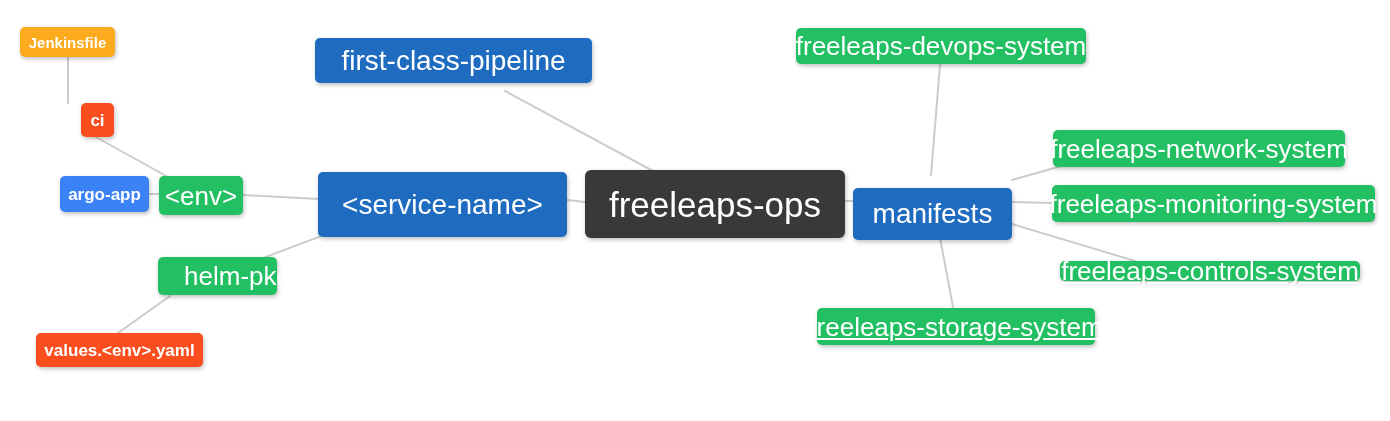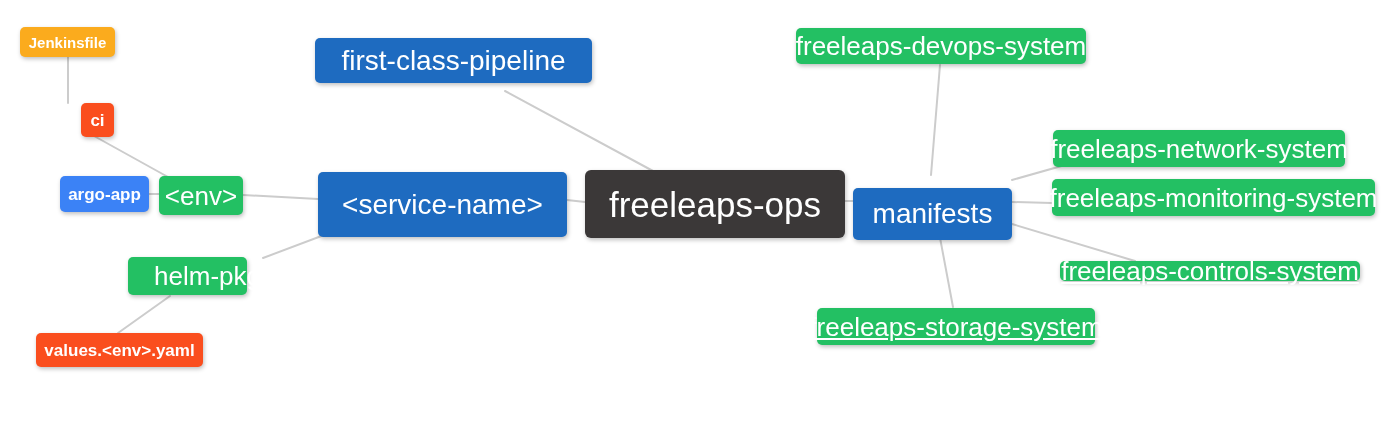--- a/index.html
+++ b/index.html
@@ -60,24 +60,24 @@
       <line x1="1012" y1="202" x2="1052" y2="203" stroke="#cccccc" stroke-width="2" stroke-linecap="round"></line>
       <line x1="1012" y1="224" x2="1135" y2="261" stroke="#cccccc" stroke-width="2" stroke-linecap="round"></line>
       <line x1="938" y1="227" x2="953" y2="307" stroke="#cccccc" stroke-width="2" stroke-linecap="round"></line>
     </svg>
   <div>
       <div class="node d0" style="left: 585px; top: 170px; width: 260px; height: 68px; background: rgb(59, 56, 56);">freeleaps-ops</div>
       <div class="node d1" style="left: 315px; top: 38px; width: 277px; height: 45px; background: rgb(30, 107, 192);">first-class-pipeline</div>
       <div class="node d1" style="left: 318px; top: 172px; width: 249px; height: 65px; background: rgb(30, 107, 192);">&lt;service-name&gt;</div>
       <div class="node d1" style="left: 853px; top: 188px; width: 159px; height: 52px; background: rgb(30, 107, 192);">manifests</div>
       <div class="node d2" style="left: 159px; top: 176px; width: 84px; height: 39px; background: rgb(35, 192, 99);">&lt;env&gt;</div>
-      <div class="node d2" style="left: 128px; top: 257px; width: 119px; height: 38px; background: rgb(35, 192, 99); padding-left: 40px;">helm-pkg</div>
+      <div class="node d2" style="left: 158px; top: 257px; width: 119px; height: 38px; background: rgb(35, 192, 99); padding-left: 40px;">helm-pkg</div>
       <div class="node d2" style="left: 796px; top: 28px; width: 290px; height: 36px; background: rgb(35, 192, 99);">freeleaps-devops-system</div>
       <div class="node d2" style="left: 1053px; top: 130px; width: 292px; height: 37px; background: rgb(35, 192, 99);">freeleaps-network-system</div>
-      <div class="node d2" style="left: 1052px; top: 179px; width: 323px; height: 37px; background: rgb(35, 192, 99);">freeleaps-monitoring-system</div>
+      <div class="node d2" style="left: 1052px; top: 185px; width: 323px; height: 37px; background: rgb(35, 192, 99);">freeleaps-monitoring-system</div>
       <div class="node d2" style="left: 1060px; top: 261px; width: 300px; height: 20px; background: rgb(35, 192, 99); text-decoration: underline;">freeleaps-controls-system</div>
       <div class="node d2" style="left: 817px; top: 308px; width: 278px; height: 37px; background: rgb(35, 192, 99); text-decoration: underline;">freeleaps-storage-system</div>
       <div class="node d3" style="left: 53px; top: 103px; width: 33px; height: 34px; background: rgb(250, 78, 30);">ci</div>
       <div class="node d3" style="left: 32px; top: 176px; width: 89px; height: 36px; background: #3b82f6;">argo-app</div>
       <div class="node d3" style="left: 8px; top: 333px; width: 167px; height: 34px; background: rgb(250, 78, 30);">values.&lt;env&gt;.yaml</div>
       <div class="node d4" style="left: 20px; top: 27px; width: 95px; height: 30px; background: rgb(251, 171, 29);">Jenkinsfile</div>
     </div>
 </div>
 
 </body></html>

